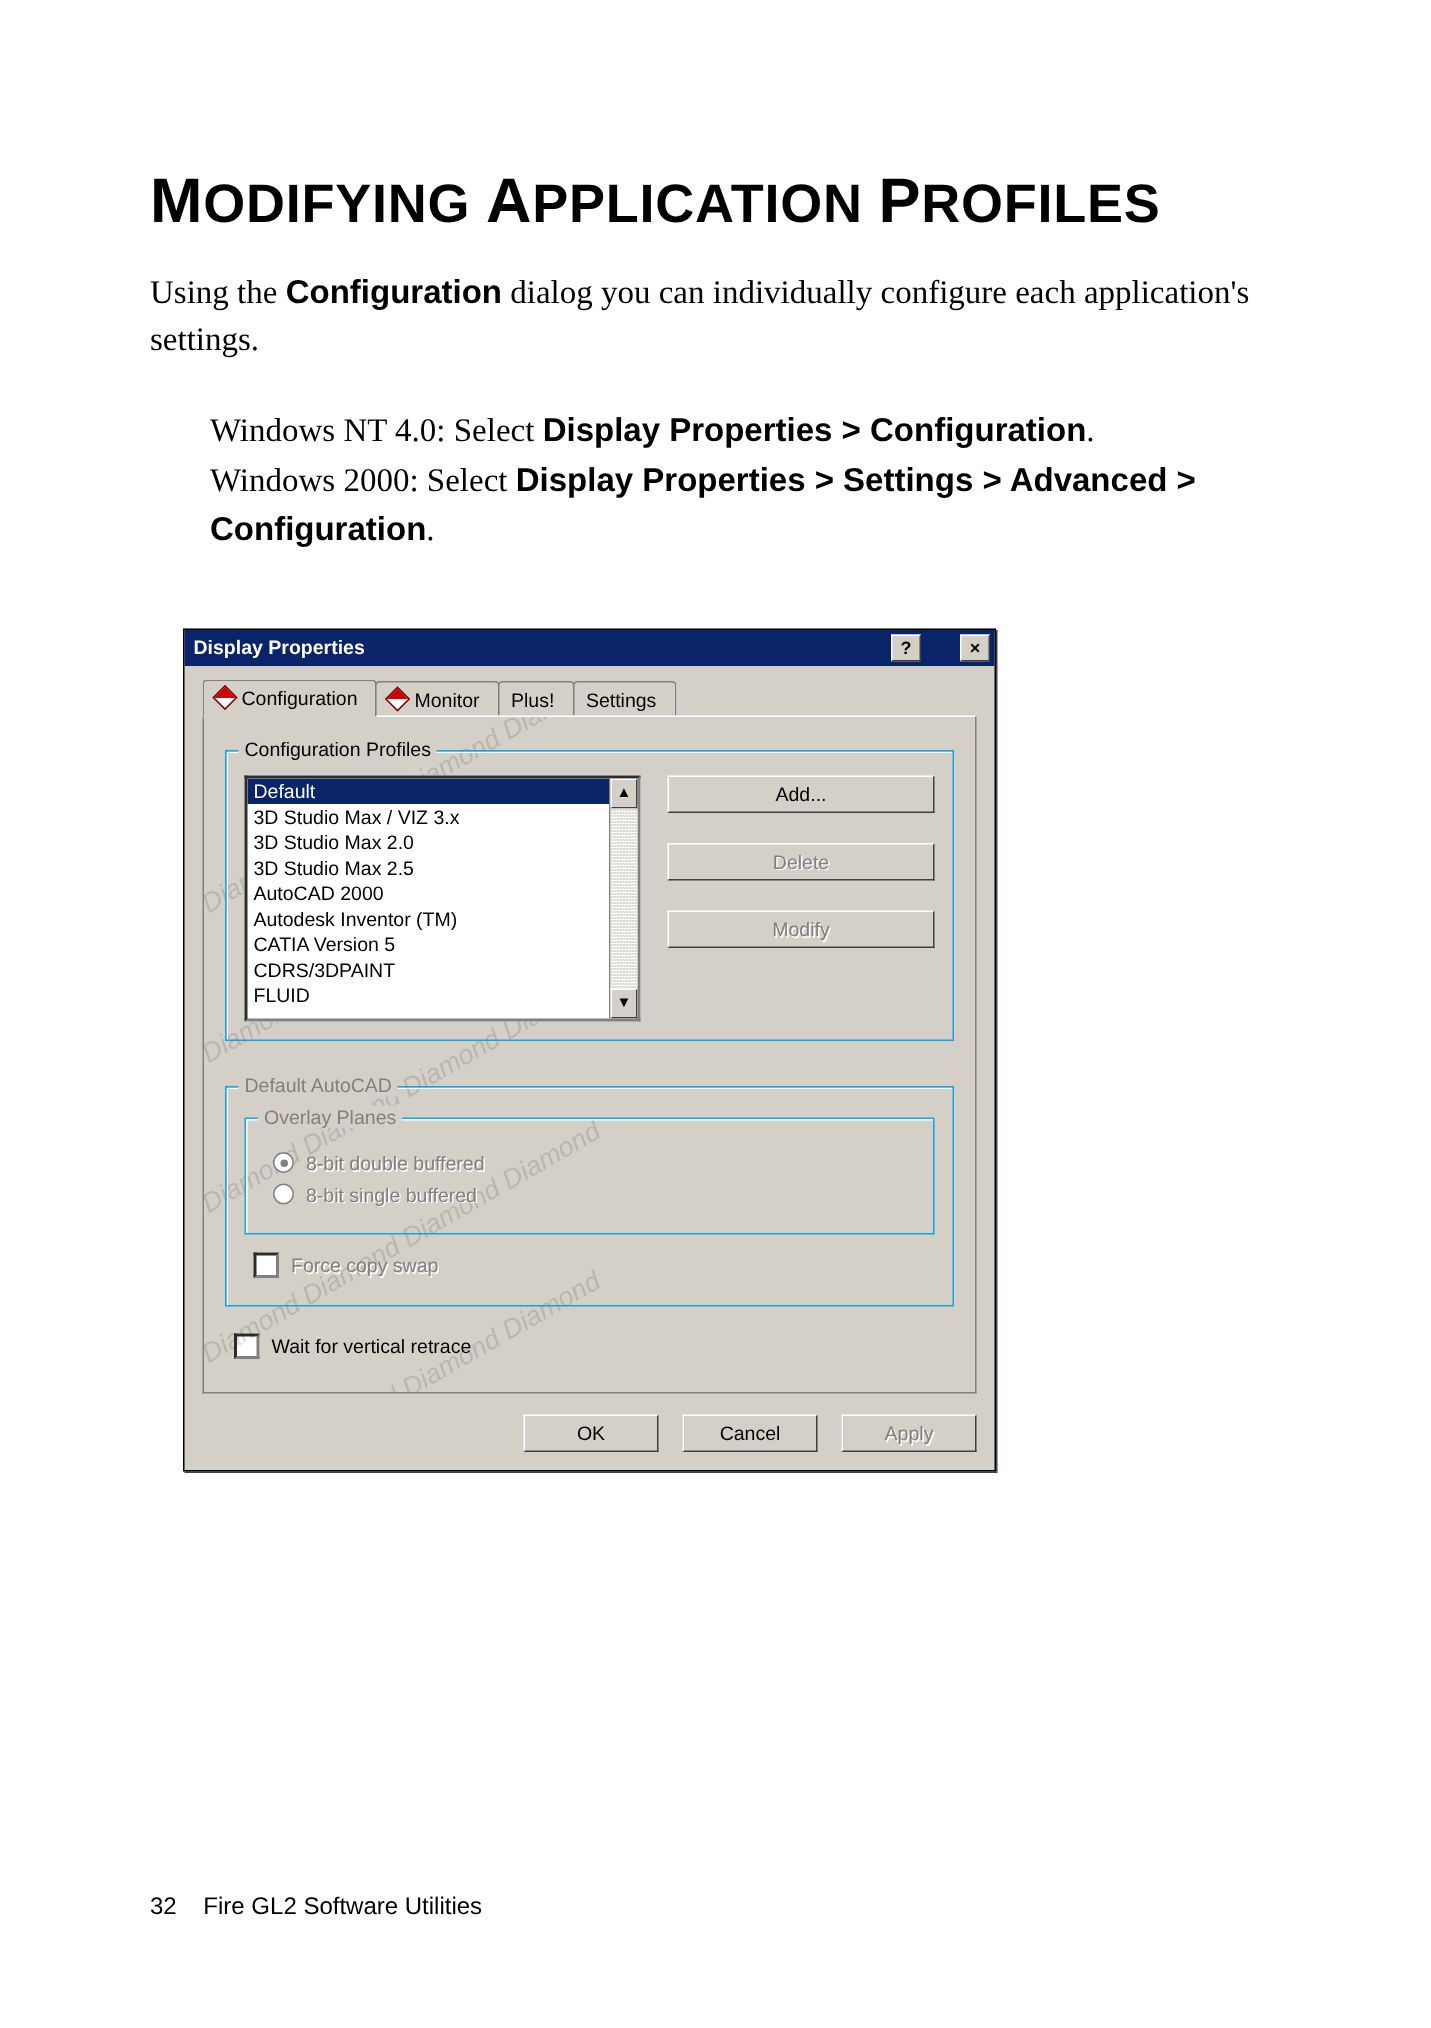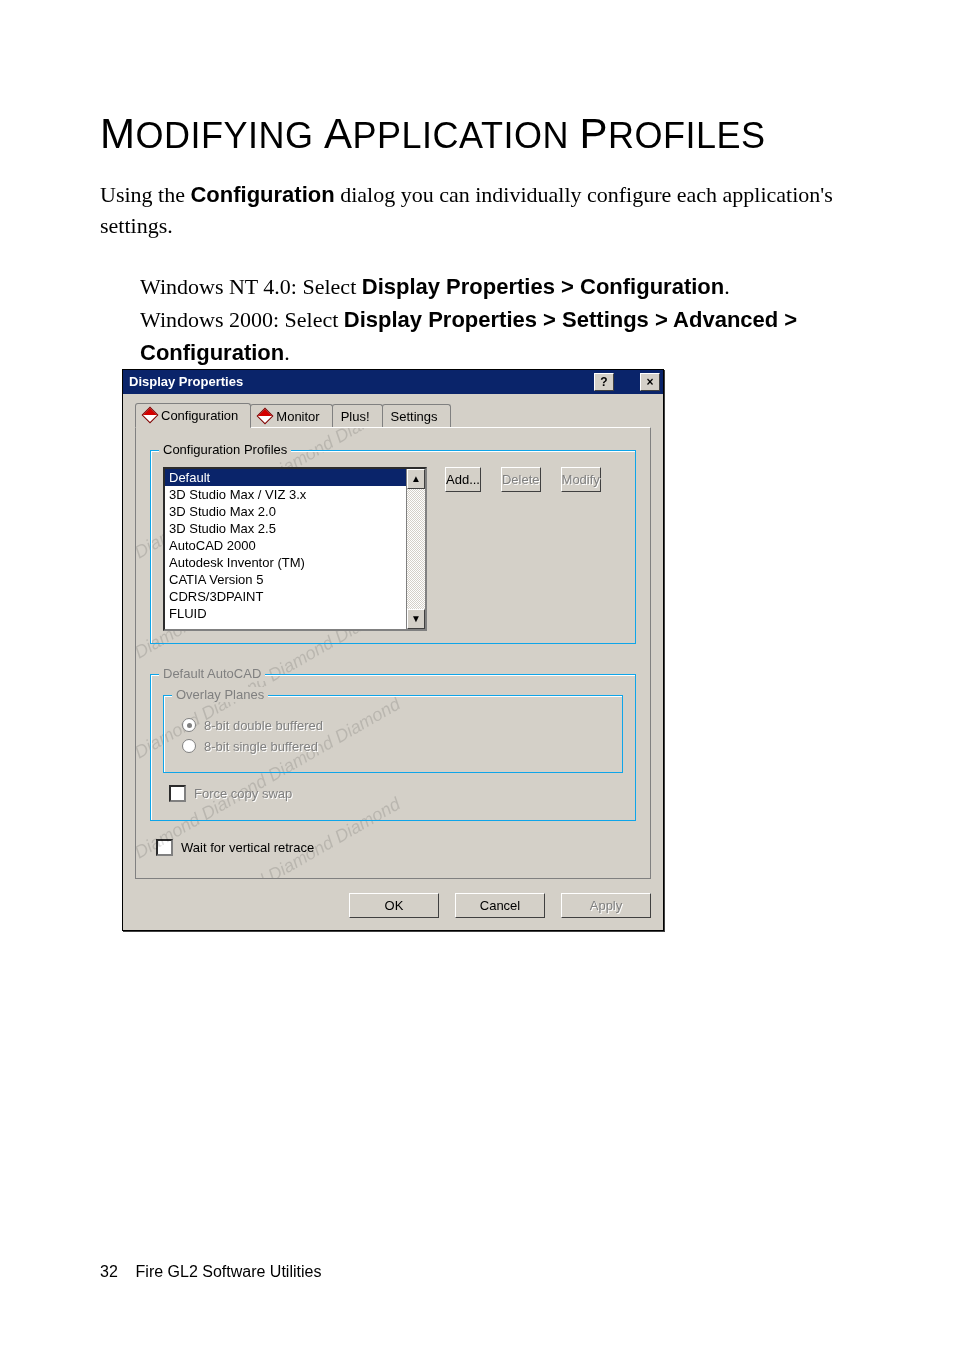--- a/index.html
+++ b/index.html
@@ -10,36 +10,37 @@
     color: #000;
     width: 954px;
     height: 1352px;
     position: relative;
   }
   .page {
     padding: 110px 100px 0 100px;
   }
   h1 {
     font-family: Verdana, Arial, sans-serif;
-    font-weight: normal;
+    font-weight: bold;
     font-size: 36px;
     margin: 0 0 20px 0;
     letter-spacing: 0.5px;
   }
   h1 .cap { font-size: 42px; }
   .intro {
     font-size: 22px;
     line-height: 1.4;
     margin-bottom: 28px;
   }
   .intro b, .steps b { font-family: Verdana, Arial, sans-serif; font-weight: bold; }
   .steps {
     font-size: 22px;
     line-height: 1.5;
     margin-left: 40px;
+    margin-bottom: 50px;
   }
 
   
   .dialog {
     width: 540px;
     margin-left: 22px;
     border: 1px solid #000;
     font-family: 'MS Sans Serif', Tahoma, Arial, sans-serif;
     font-size: 13px;
     background: #d4d0c8;
@@ -126,21 +127,21 @@
   .listbox{
     width:260px;height:160px;background:#fff;border:2px inset #808080;
     font-size:13px;overflow:hidden;position:relative;
   }
   .listbox .item{padding:1px 4px;white-space:nowrap;}
   .listbox .item.selected{background:#0a246a;color:#fff;}
   .listbox .sb{position:absolute;right:0;top:0;bottom:0;width:18px;background:#d4d0c8;border-left:1px solid #808080;display:flex;flex-direction:column;}
   .sb .arrow{height:18px;border:1px solid #fff;border-right-color:#404040;border-bottom-color:#404040;display:flex;align-items:center;justify-content:center;font-size:10px;}
   .sb .track{flex:1;background:repeating-conic-gradient(#d4d0c8 0 25%,#fff 0 50%) 0/2px 2px;}
   
-  .btncol{display:flex;flex-direction:row;gap:20px;flex:1;}
+  .btncol{display:flex;flex-direction:column;gap:20px;flex:1;}
   .winbtn{
     border:1px solid #fff;border-right-color:#404040;border-bottom-color:#404040;
     background:#d4d0c8;padding:4px 0;text-align:center;font-size:13px;
   }
   .winbtn.disabled{color:#808080;text-shadow:1px 1px 0 #fff;text-align:center;}
 
   .disabled-text{color:#808080;text-shadow:1px 1px 0 #fff;}
 
   .radio,.check{display:flex;align-items:center;gap:8px;margin:6px 0 6px 6px;}
   .radio .r{width:12px;height:12px;border:1px solid #808080;border-radius:50%;background:#fff;display:flex;align-items:center;justify-content:center;}

